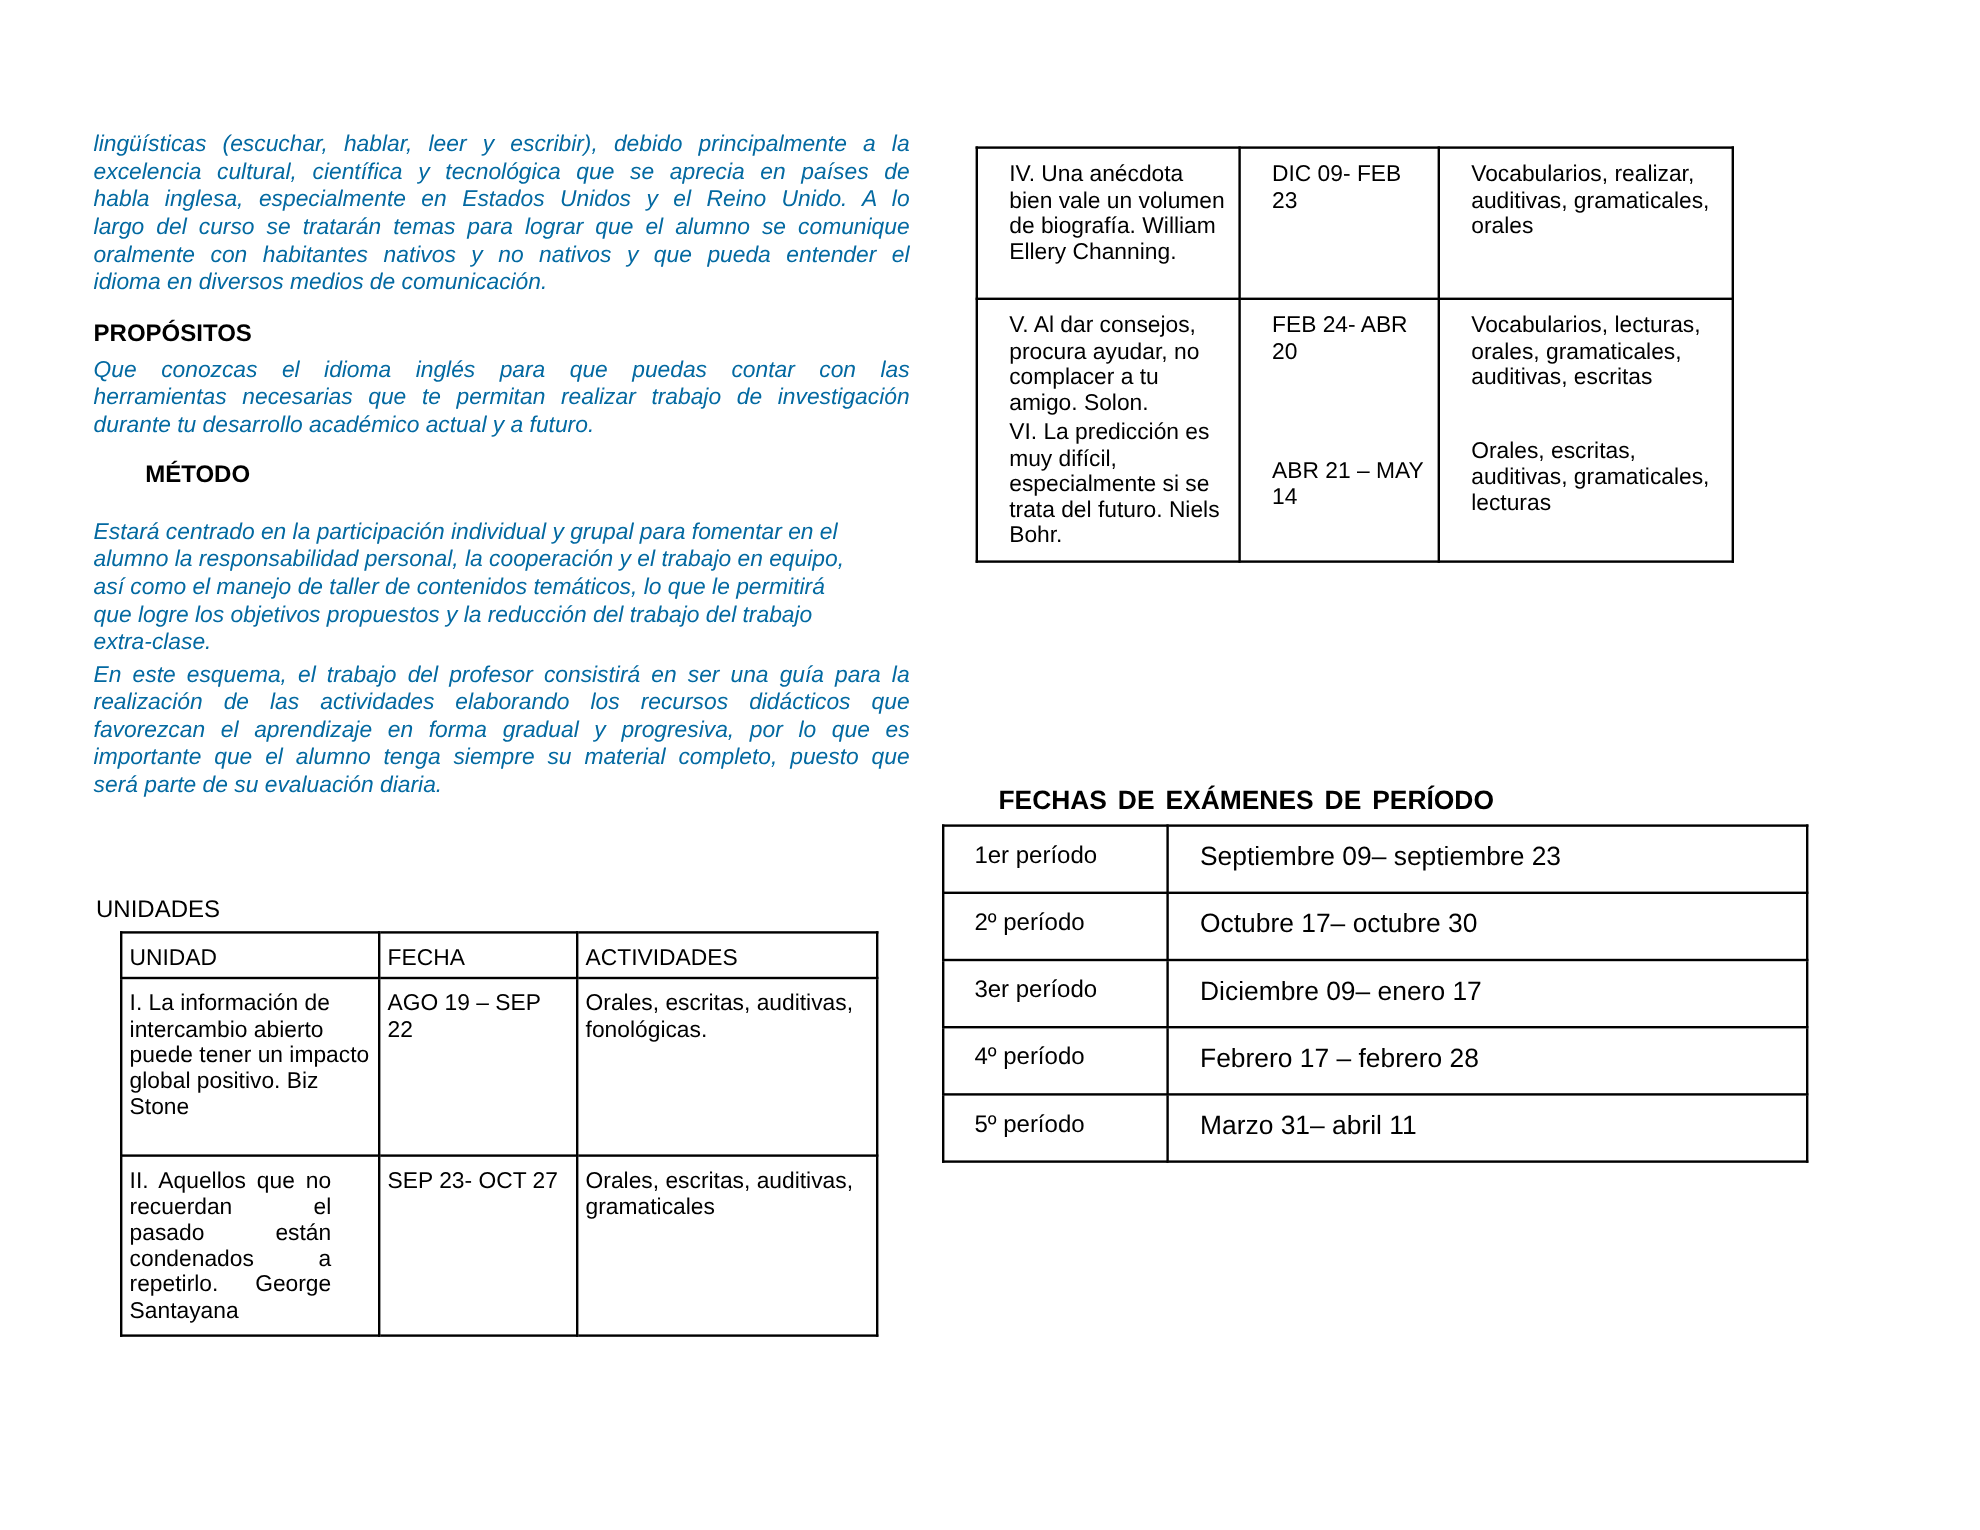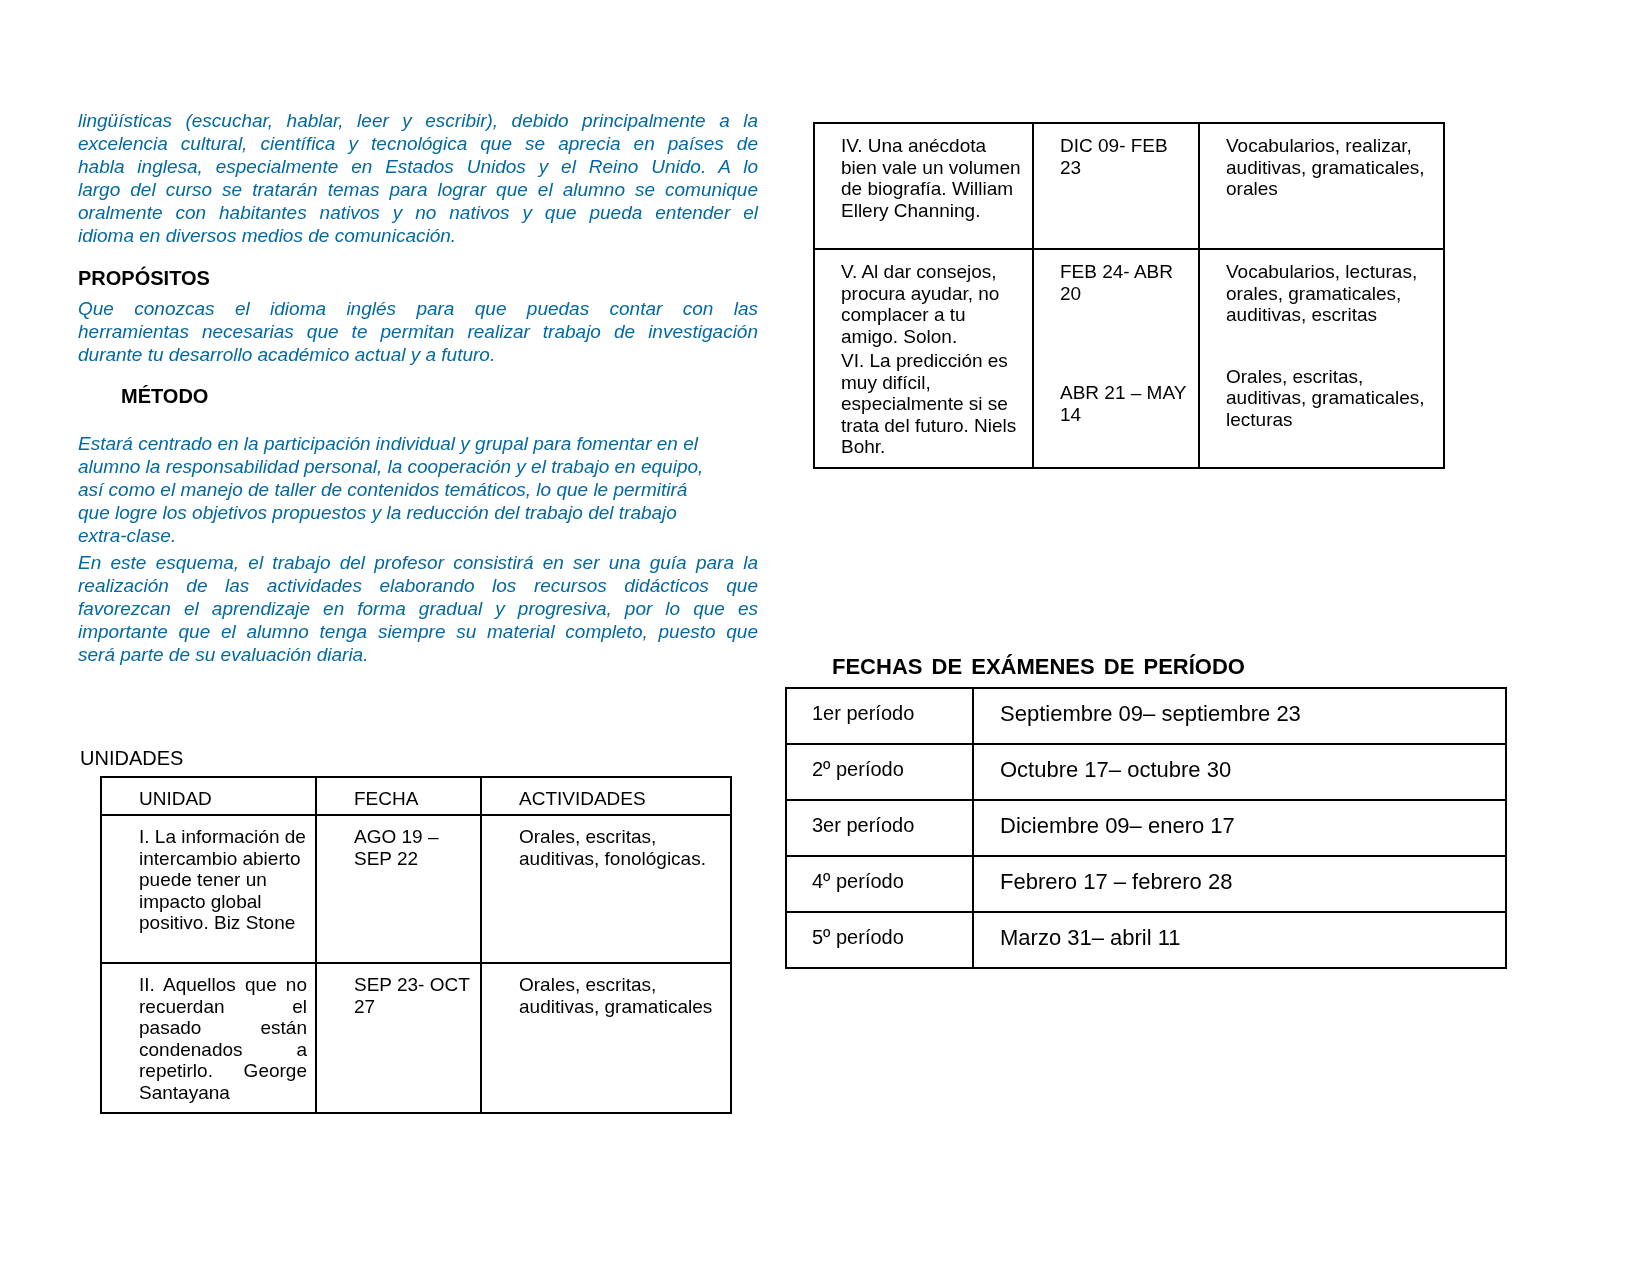--- a/index.html
+++ b/index.html
@@ -58,21 +58,21 @@
   table.doc-table td, table.doc-table th {
     border: 2px solid #000000;
     vertical-align: top;
     font-size: 19px;
     line-height: 21.5px;
     font-weight: normal;
     text-align: left;
     overflow: hidden;
   }
   
-  .t-left td, .t-left th { padding: 10px 6px 0 37px; }
+  .t-left td, .t-left th { padding: 10px 6px 0 6px; }
   .t-left th { font-weight: bold; }
   
   .t-right td { padding: 11px 6px 0 26px; }
   
   .t-period td { padding: 14px 4px 0 25px; }
   .t-period td.pl { font-weight: normal; font-size: 20px; }
   .t-period td.pd { font-size: 22px; padding-left: 26px; }
 
   .cell-justify-lines {
     white-space: pre-line;

